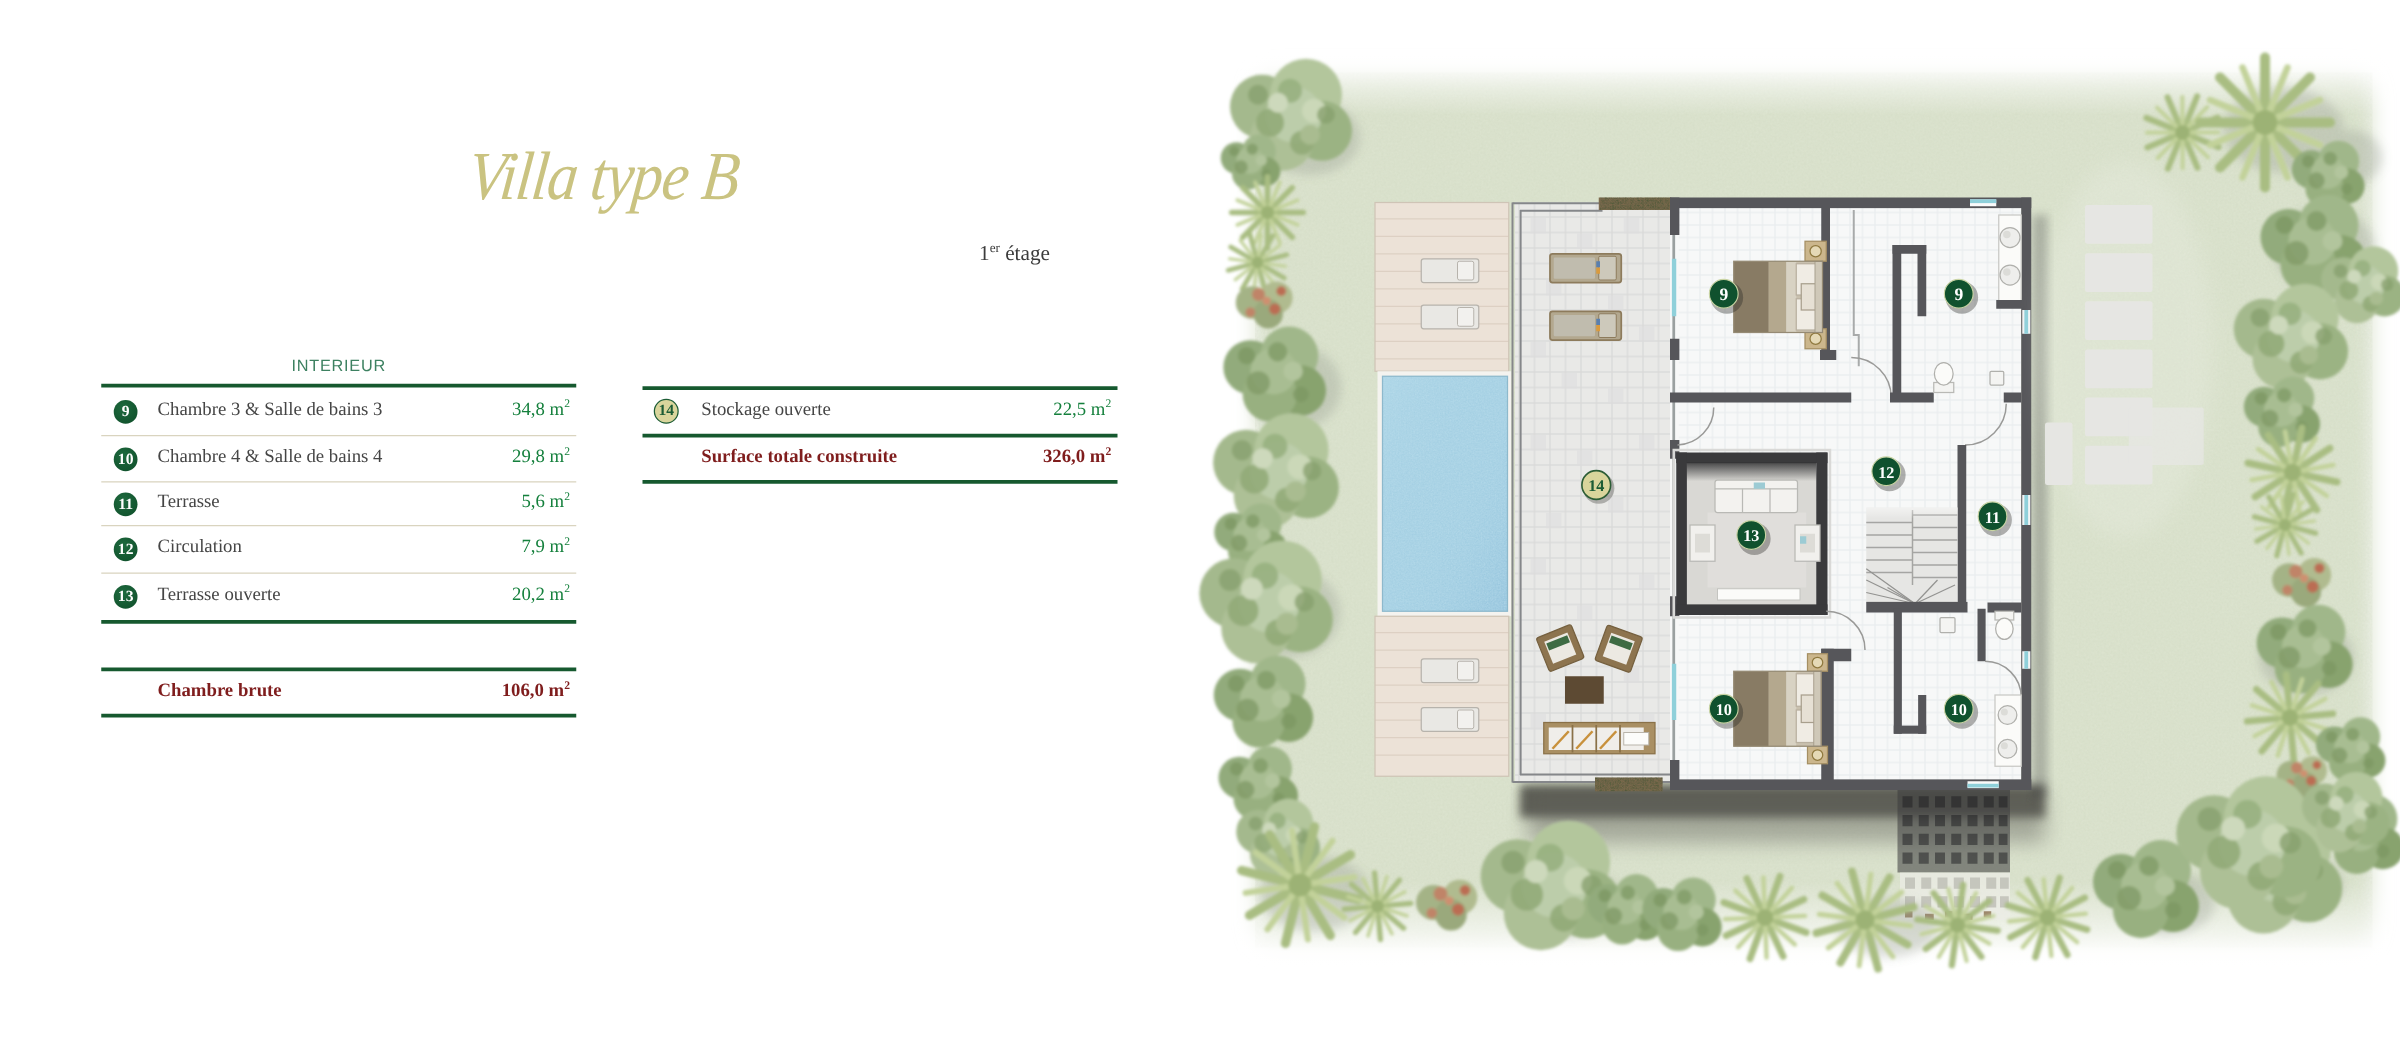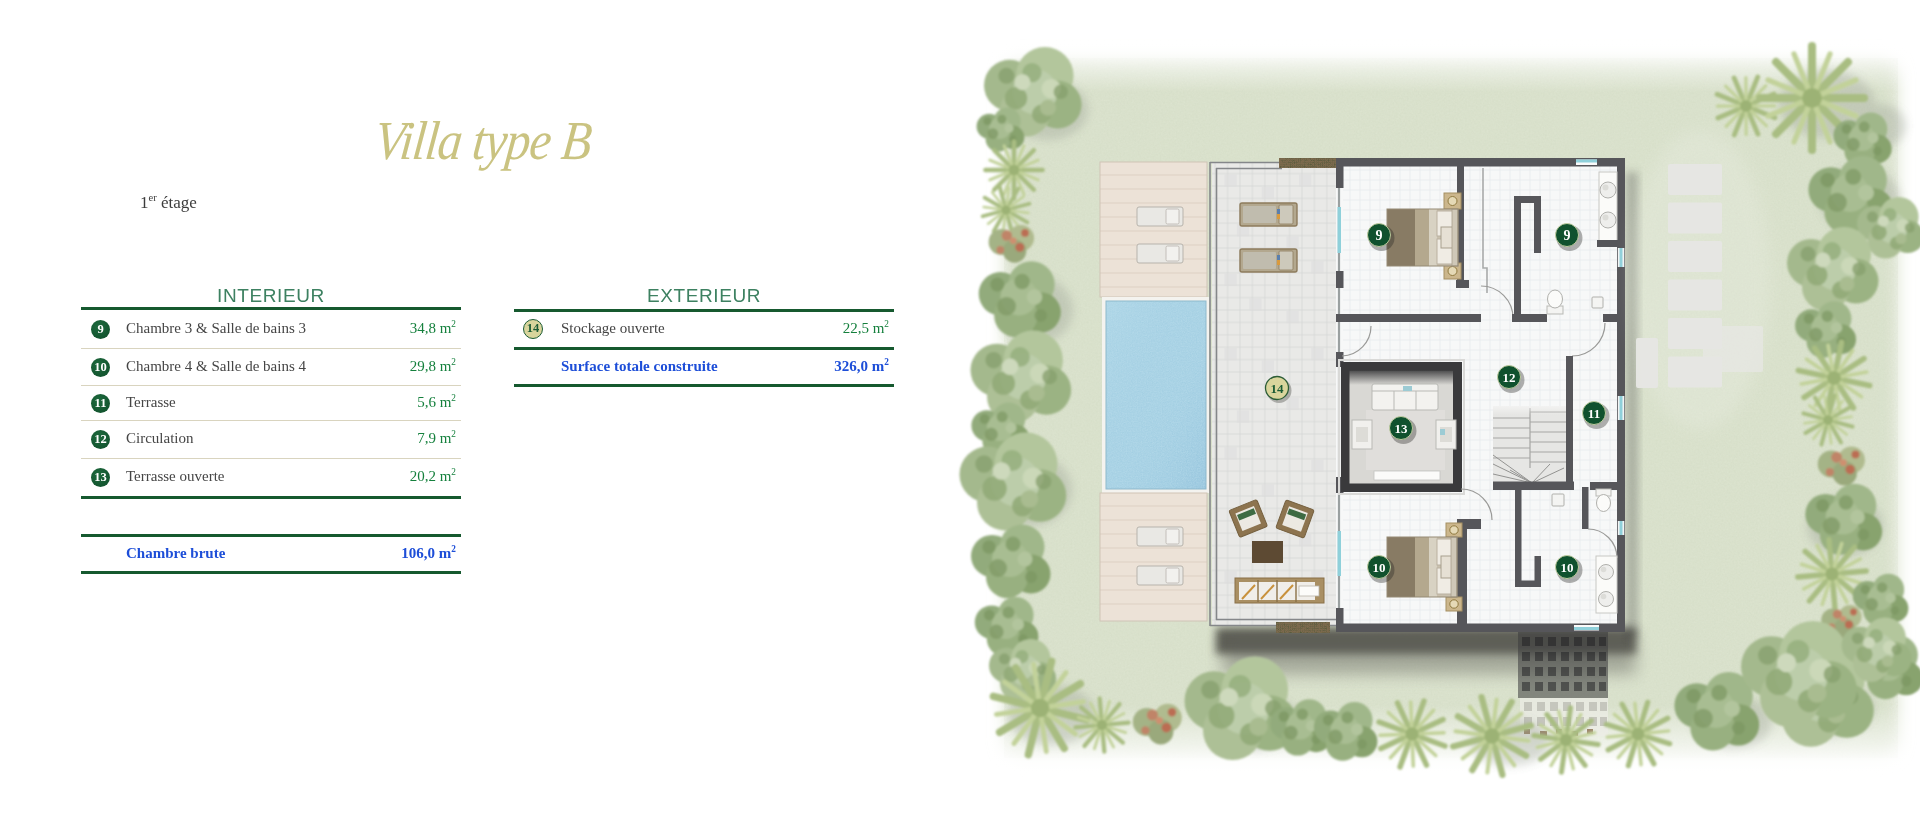--- a/index.html
+++ b/index.html
@@ -1,34 +1,34 @@
 <!DOCTYPE html>
 <html><head>
 <meta charset="utf-8">
 <style>
   html,body{margin:0;padding:0;background:#ffffff;width:1920px;height:836px;overflow:hidden;}
   #page{position:relative;width:1920px;height:836px;font-family:"Liberation Serif",serif;}
-  .hdr{position:absolute;font-family:"Liberation Sans",sans-serif;color:#3d8161;font-size:19px;letter-spacing:0.6px;text-align:center;}
+  .hdr{position:absolute;font-family:"Liberation Sans",sans-serif;color:#3d8161;font-size:13px;letter-spacing:0.6px;text-align:center;}
   .gline{position:absolute;background:#16592f;height:2.5px;}
   .tline{position:absolute;background:#d9d4bf;height:1.2px;}
   .row{position:absolute;font-size:15px;color:#454545;}
   .lbl{position:absolute;left:45px;top:50%;transform:translateY(-54%);white-space:nowrap;}
   .val{position:absolute;right:0px;top:50%;transform:translateY(-54%);white-space:nowrap;color:#15803d;}
-  .bold{font-weight:bold;color:#1d4ed8;}
+  .bold{font-weight:bold;color:#7f1d1d;}
   .badge{position:absolute;left:10px;width:19px;height:19px;border-radius:50%;background:radial-gradient(circle at 40% 35%, #1e6a3e, #0e4d29);color:#fff;text-align:center;font-size:12.5px;line-height:19px;font-weight:bold;top:50%;margin-top:-9.5px;}
   .badge14{position:absolute;left:523px;width:20px;height:20px;border-radius:50%;background:#d9d59c;border:1.6px solid #1c5c35;box-sizing:border-box;color:#1c5c35;text-align:center;font-size:12.5px;line-height:17px;font-weight:bold;top:50%;margin-top:-10px;}
   sup{font-size:62%;vertical-align:super;line-height:0;}
 </style>
 </head>
 <body>
 <div id="page">
 
   <div style="position:absolute;left:133px;top:112px;width:700px;text-align:center;font-family:'Liberation Serif',serif;font-style:italic;font-size:49px;letter-spacing:-1px;color:#cac381;transform:skewX(-6deg) scaleY(1.12);transform-origin:center;">Villa type B</div>
 
-  <div style="position:absolute;left:140px;top:193px;width:700px;text-align:left;font-size:17px;color:#3c3c3c;">1<sup>er</sup> étage</div>
+  <div style="position:absolute;left:140px;top:193px;width:700px;text-align:right;font-size:17px;color:#3c3c3c;">1<sup>er</sup> étage</div>
 
   <div class="hdr" style="left:81px;top:285px;width:380px;">INTERIEUR</div>
 
   <div style="position:absolute;left:81px;top:0;width:380px;height:836px;">
     <div class="gline" style="left:0;top:307px;width:380px;"></div>
 
     <div class="row" style="left:0;top:310px;width:375px;height:38px;">
         <span class="badge">9</span>
         <span class="lbl">Chambre 3 &amp; Salle de bains 3</span>
         <span class="val">34,8 m<sup>2</sup></span>
@@ -65,21 +65,20 @@
 
     <div class="gline" style="left:0;top:534px;width:380px;"></div>
 
     <div class="row bold" style="left:0;top:536px;width:375px;height:36px;">
         <span class="lbl bold">Chambre brute</span>
         <span class="val bold">106,0 m<sup>2</sup></span>
       </div>
     <div class="gline" style="left:0;top:571px;width:380px;"></div>
   </div>
 
-  <div class="hdr" style="left:514px;top:285px;width:380px;">EXTERIEUR</div>
 
   <div style="position:absolute;left:514px;top:0;width:380px;height:836px;">
     <div class="gline" style="left:0;top:309px;width:380px;"></div>
 
     <div class="row" style="left:0;top:311px;width:375px;height:36px;">
         <span class="badge14" style="left:9px;">14</span>
         <span class="lbl" style="left:47px;">Stockage ouverte</span>
         <span class="val">22,5 m<sup>2</sup></span>
       </div>
     <div class="gline" style="left:0;top:347px;width:380px;"></div>

